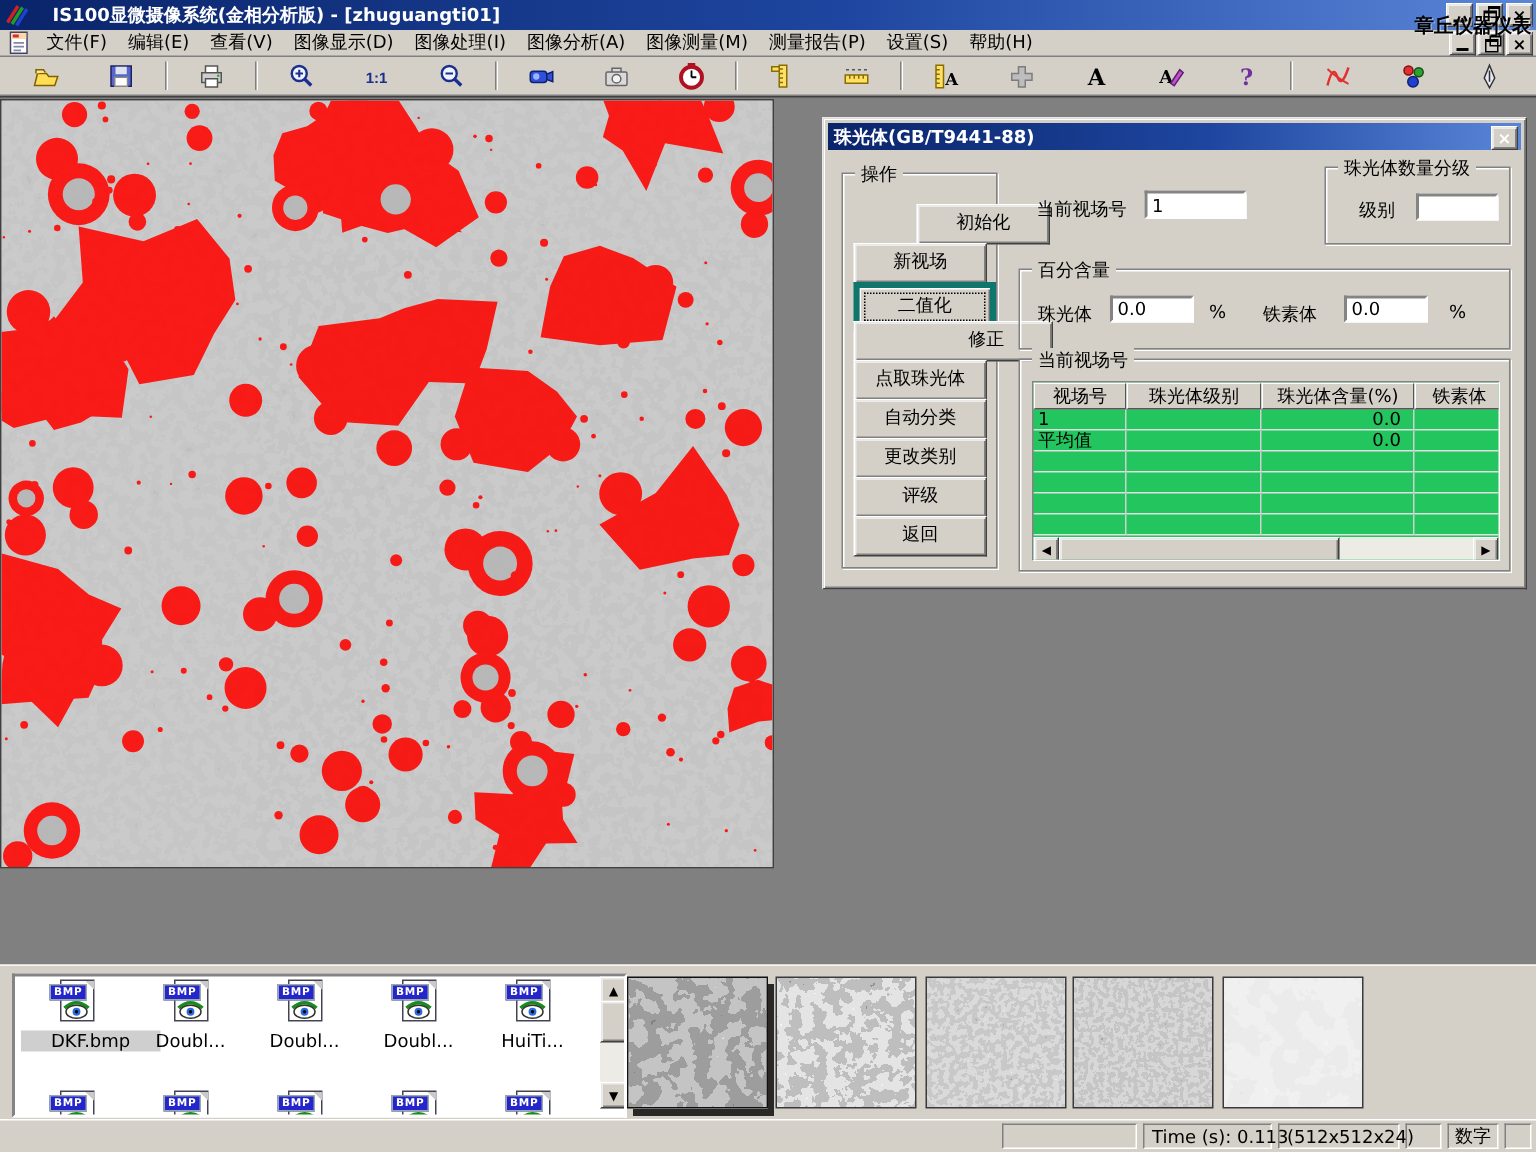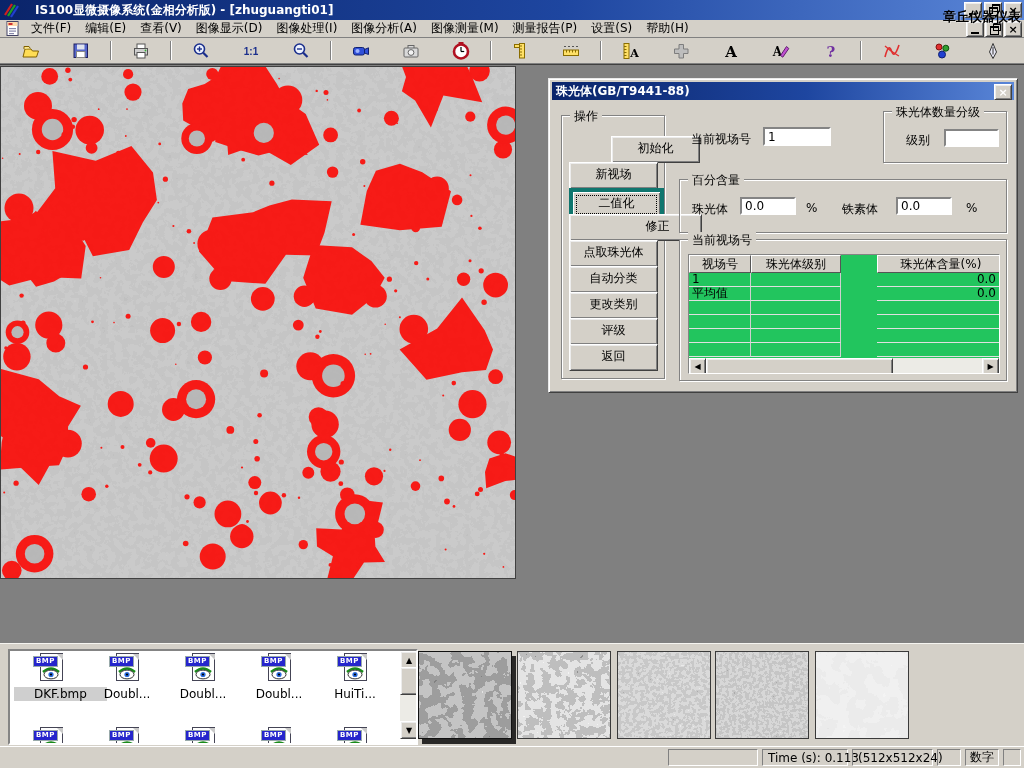--- a/index.html
+++ b/index.html
@@ -68,21 +68,21 @@
   .op-focus::after{content:'';position:absolute;left:3px;right:3px;top:3px;bottom:3px;border:1px dotted #000;}
 
   
   .tbl{position:absolute;left:8px;top:14px;width:310px;height:118px;background:#22c55e;
        border:1px solid;border-color:#848484 #fff #fff #848484;overflow:hidden;box-sizing:content-box;}
   .trow{display:flex;width:340px;}
   .th{height:18px;line-height:17px;text-align:center;background:#d4d0c8;flex:none;box-sizing:border-box;
       border:1px solid;border-color:#fff #555 #555 #fff;font-size:12px;white-space:nowrap;overflow:hidden;}
   .td{height:14px;line-height:13px;flex:none;box-sizing:border-box;border-right:1px solid #cfcfcf;
       border-bottom:1px solid #e0e0e0;font-size:12px;white-space:nowrap;overflow:hidden;padding:0 3px;}
-  .c0{width:62px;} .c1{width:90px;} .c2{width:128px;margin-left:36px;} .c3{width:60px;}
+  .c0{width:62px;} .c1{width:90px;} .c2{width:102px;} .c3{width:60px;}
   .num{text-align:right;padding-right:8px;}
   .hscroll{position:absolute;left:0;right:0;bottom:0;height:15px;background:#ecebe6;display:flex;}
   .sbtn{width:15px;height:15px;flex:none;display:flex;align-items:center;justify-content:center;
         font-size:8px;color:#000;}
   .hthumb{width:185px;height:15px;flex:none;}
   .htrack{flex:1;}
 
   
   .bottombar{position:absolute;left:0;top:643px;width:1024px;height:103px;background:#d4d0c8;
              border-top:1px solid #f5f4f0;box-sizing:border-box;}

